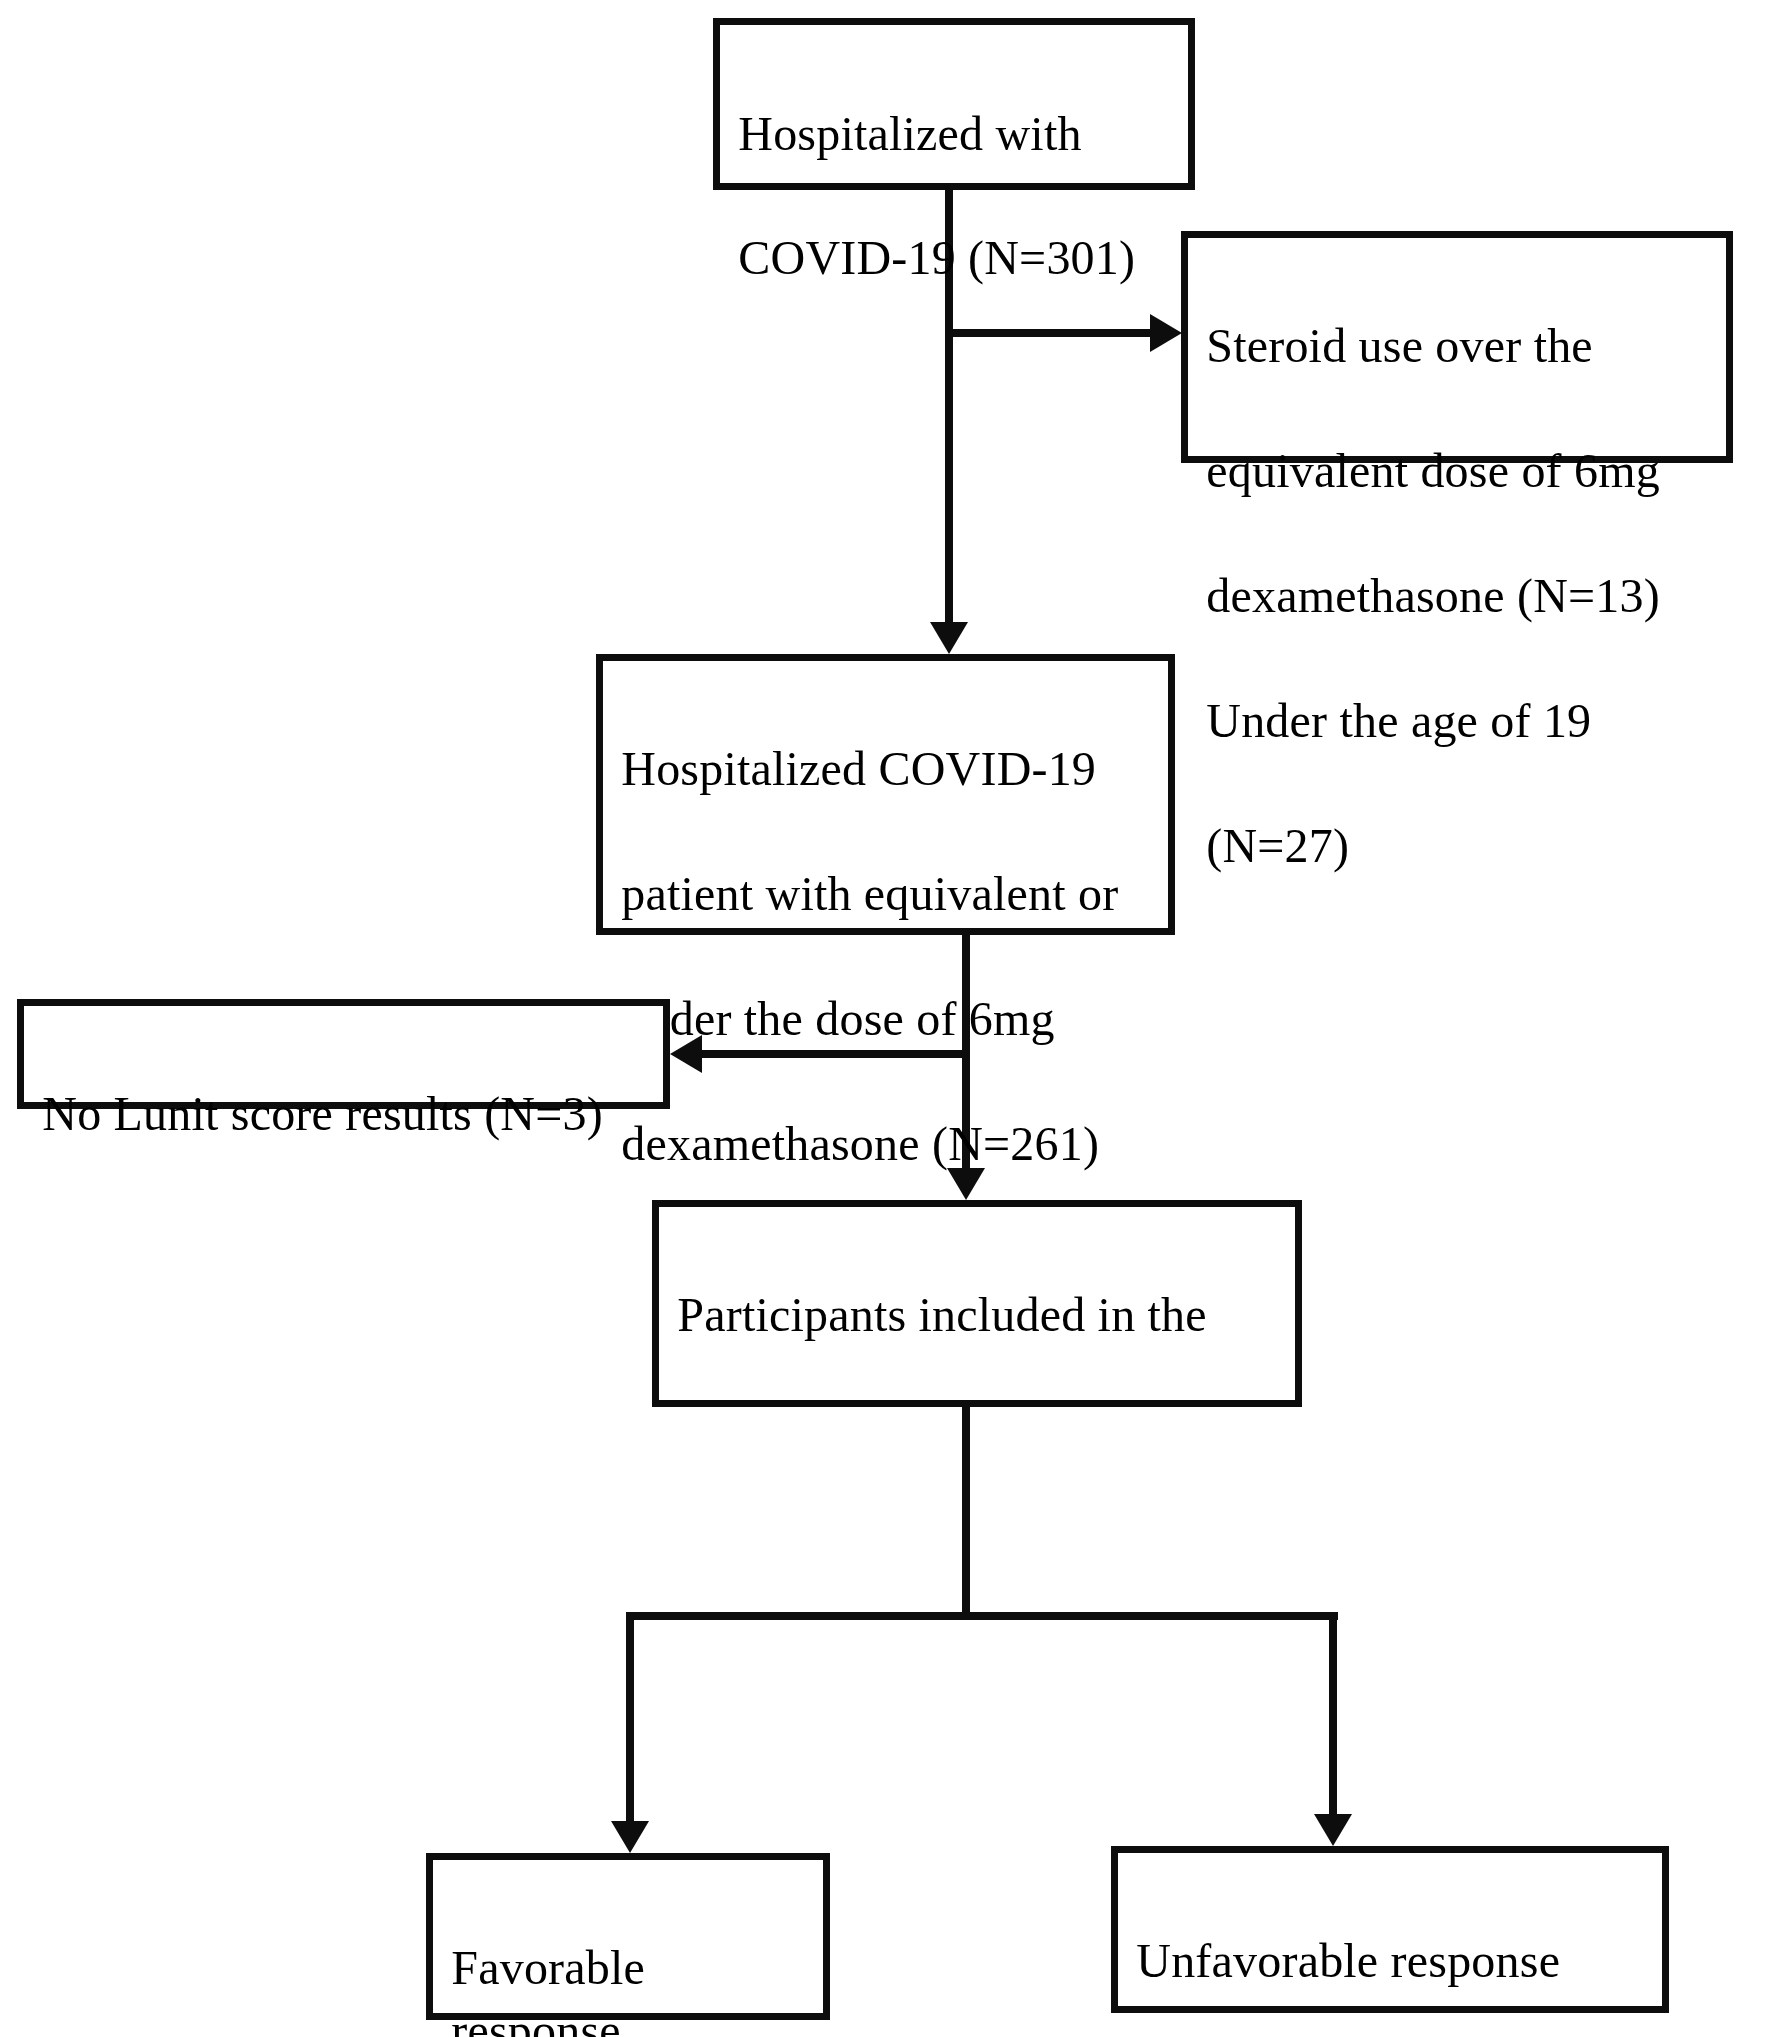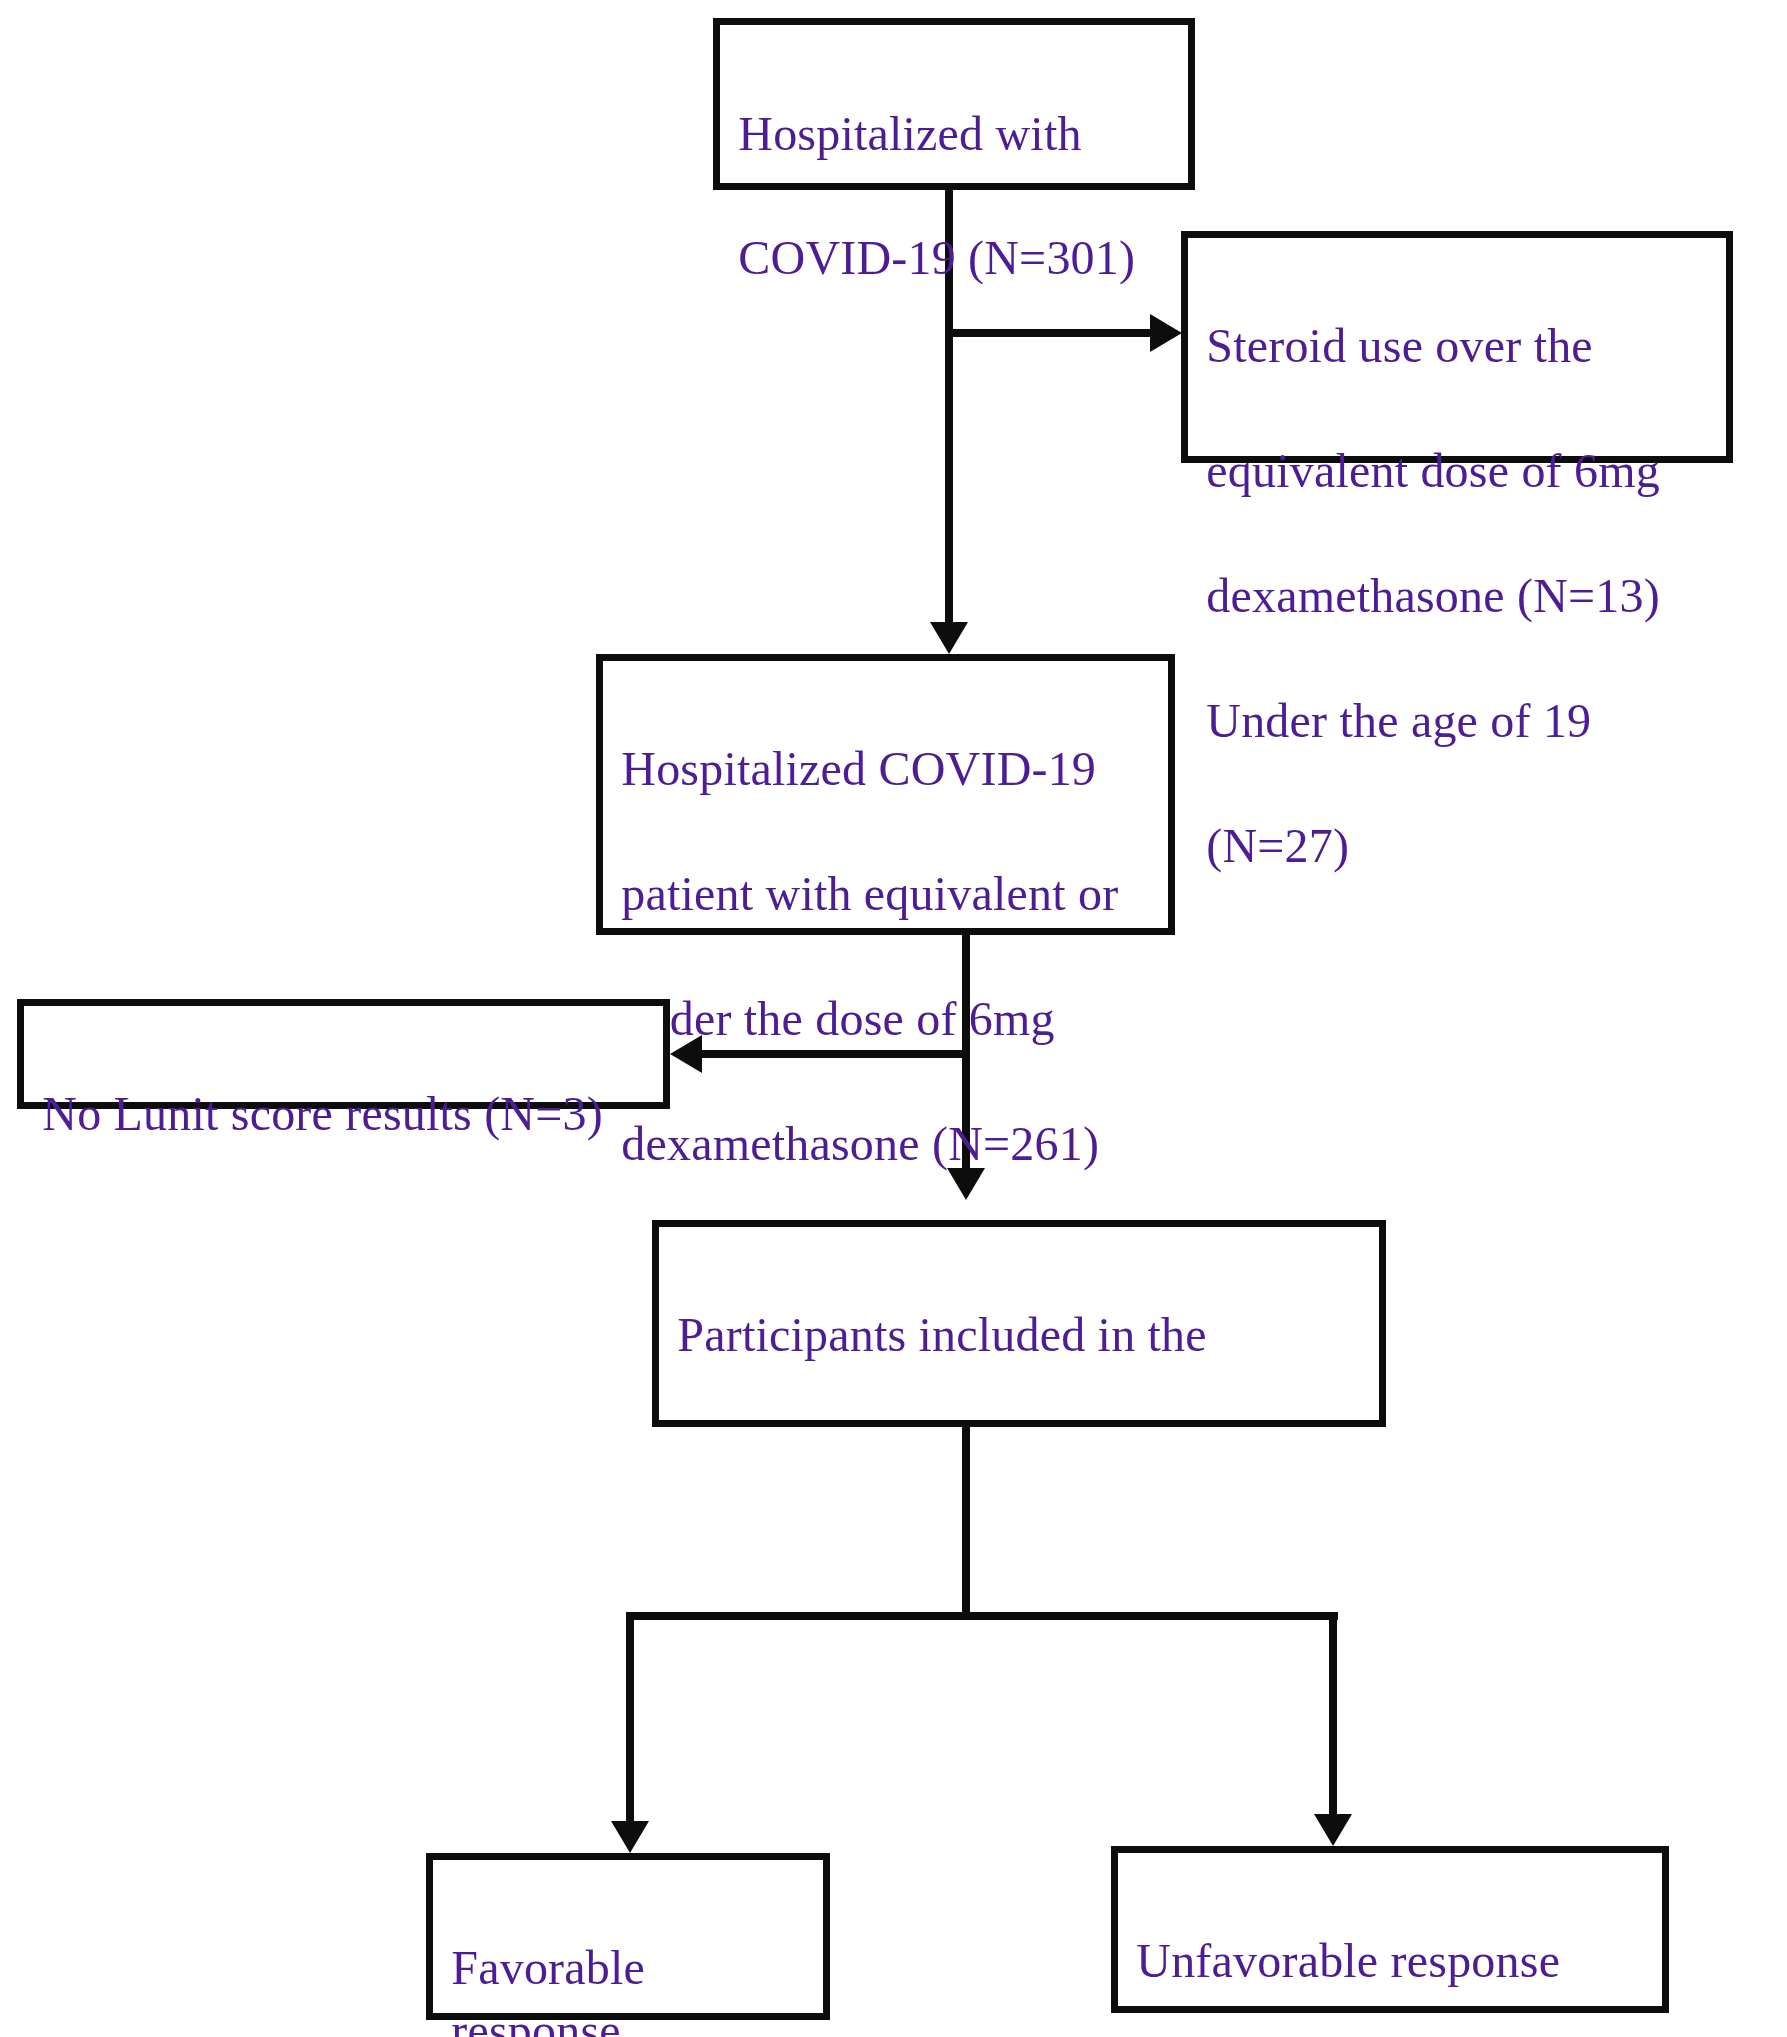--- a/index.html
+++ b/index.html
@@ -14,36 +14,36 @@
     height: 2038px;
     background: #ffffff;
     font-family: "Liberation Serif", "DejaVu Serif", serif;
     overflow: hidden;
   }
   .node {
     position: absolute;
     box-sizing: border-box;
     border: 7.5px solid #0d0d0d;
     background: #ffffff;
-    color: #4c1d95;
+    color: #000000;
     display: block;
     padding: 15px 18.3px 8.3px 18.3px;
     line-height: 1.30;
     font-size: 48px;
     letter-spacing: 0.2px;
     white-space: pre-line;
   }
   .node .ln { display: block; }
 
   
   #node-hospitalized-covid   { left: 713px;  top: 18.3px;   width: 482px;  height: 172px; }
   #node-steroid-exclusion    { left: 1181px; top: 231px;  width: 552px;  height: 232px; }
   #node-eligible-dose        { left: 596px;  top: 654px;  width: 579px;  height: 281px; }
   #node-no-lunit-score       { left: 17px;   top: 999px; width: 653px;  height: 110px; }
-  #node-participants         { left: 652px;  top: 1200px; width: 734px;  height: 207px; margin-top: 20px; }
+  #node-participants         { left: 652px;  top: 1200px; width: 650px;  height: 207px; }
   #node-favorable-response   { left: 426px;  top: 1853px; width: 404px;  height: 167px; }
   #node-unfavorable-response { left: 1111px; top: 1846px; width: 558px;  height: 167px; }
 
   
   .conn {
     position: absolute;
     background: #0d0d0d;
   }
   .v { width: 8.3px; }
   .h { height: 8.3px; }

